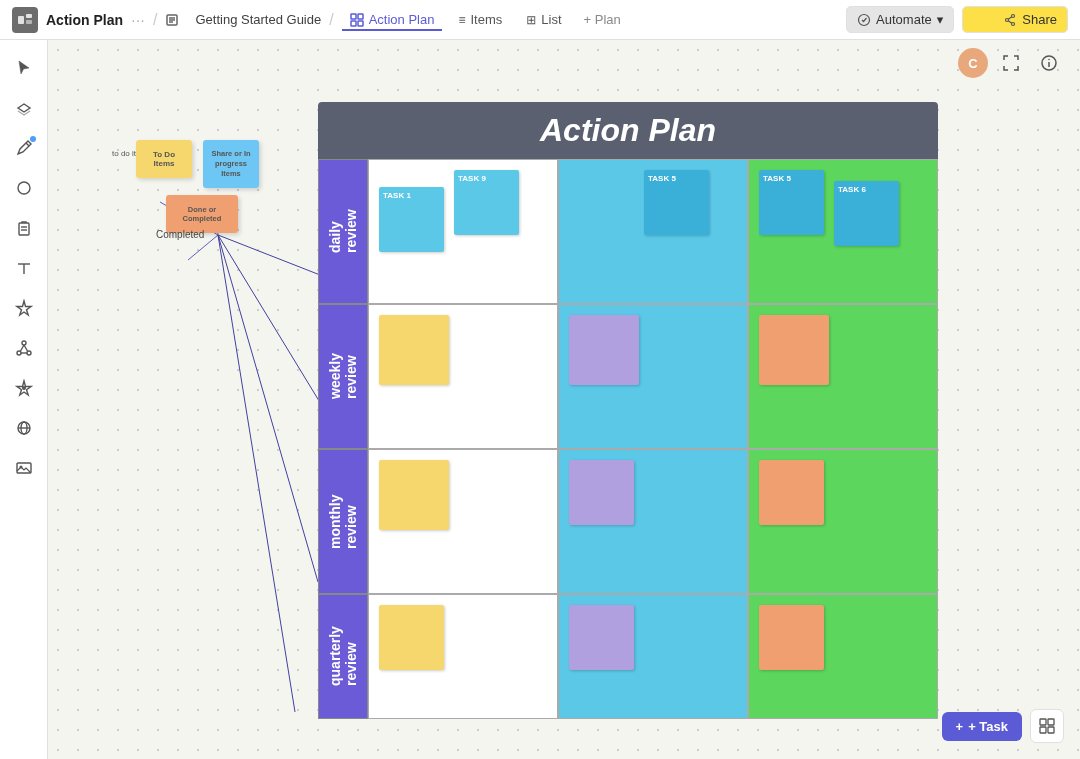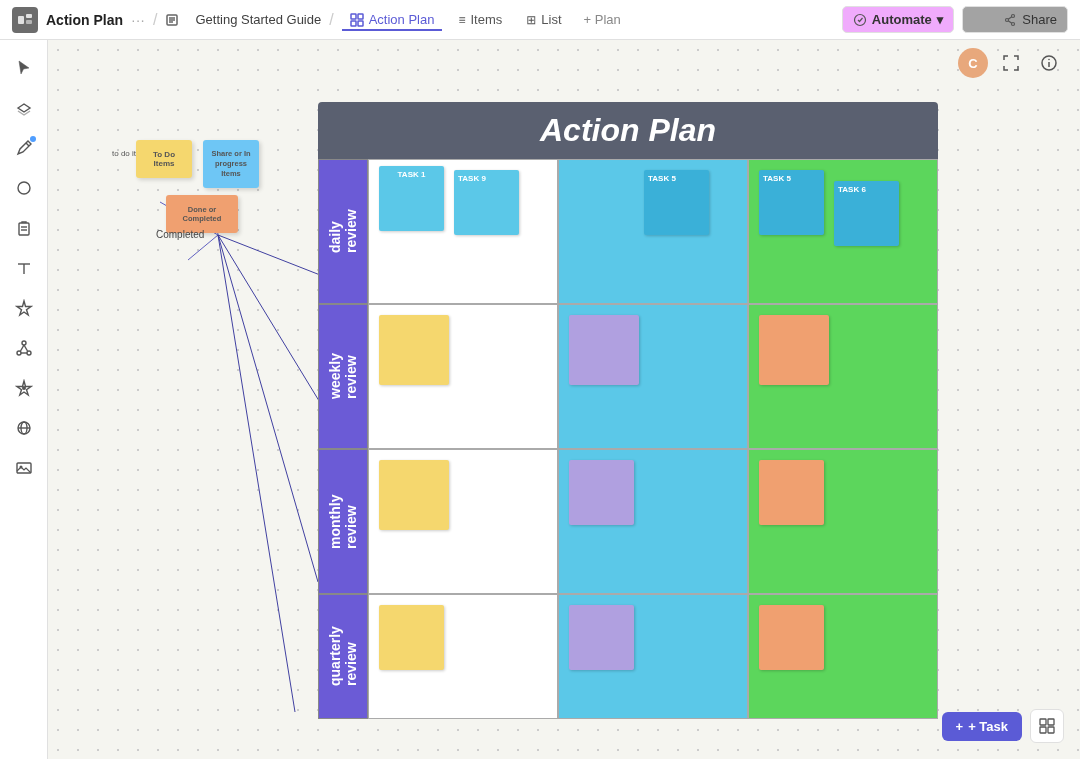--- a/index.html
+++ b/index.html
@@ -37,22 +37,22 @@
     .topbar-add-view {
       display: flex; align-items: center; gap: 4px;
       font-size: 13px; color: #888; cursor: pointer; padding: 4px 6px;
     }
     .topbar-spacer { flex: 1; }
     .topbar-btn {
       display: flex; align-items: center; gap: 5px;
       font-size: 13px; padding: 5px 10px; border-radius: 5px;
       cursor: pointer; border: 1px solid #e0e0e0; background: #fff; color: #333;
     }
-    .topbar-btn-automate { background: #f0abfc; font-weight: bold; }
-    .topbar-btn-share { background: #a3a3a3; padding-left: 40px; }
+    .topbar-btn-automate { background: #e5e5e5; }
+    .topbar-btn-share { background: #fde047; padding-left: 40px; }
     .topbar-avatar {
       width: 30px; height: 30px; border-radius: 50%; background: #e8a87c;
       display: flex; align-items: center; justify-content: center;
       color: #fff; font-size: 13px; font-weight: 700; cursor: pointer;
     }
     .topbar-icon-btn {
       width: 30px; height: 30px; display: flex; align-items: center; justify-content: center;
       border-radius: 4px; cursor: pointer; color: #555; font-size: 16px;
     }
 
@@ -354,21 +354,21 @@
 
     <div id="board-container">
 
       <div class="board-title-bar">Action Plan</div>
 
 
       <div class="board-grid">
 
         <div class="row-label-cell" style="min-height:145px;">daily<br>review</div>
         <div class="board-cell todo-cell">
-          <div class="task-card task-blue" style="left:10px; top:6px;text-align:center;">TASK 1</div>
+          <div class="task-card task-blue" style="left:10px; top:27px;">TASK 1</div>
           <div class="task-card task-blue" style="left:85px; top:10px;">TASK 9</div>
         </div>
         <div class="board-cell doing-cell">
           <div class="task-card task-blue" style="left:85px; top:10px; background:#3ab0d8;">TASK 5</div>
         </div>
         <div class="board-cell done-cell">
           <div class="task-card task-blue" style="left:10px; top:10px; background:#3ab0d8;">TASK 5</div>
           <div class="task-card task-blue" style="left:85px; top:21px; background:#3ab0d8;">TASK 6</div>
         </div>
 

